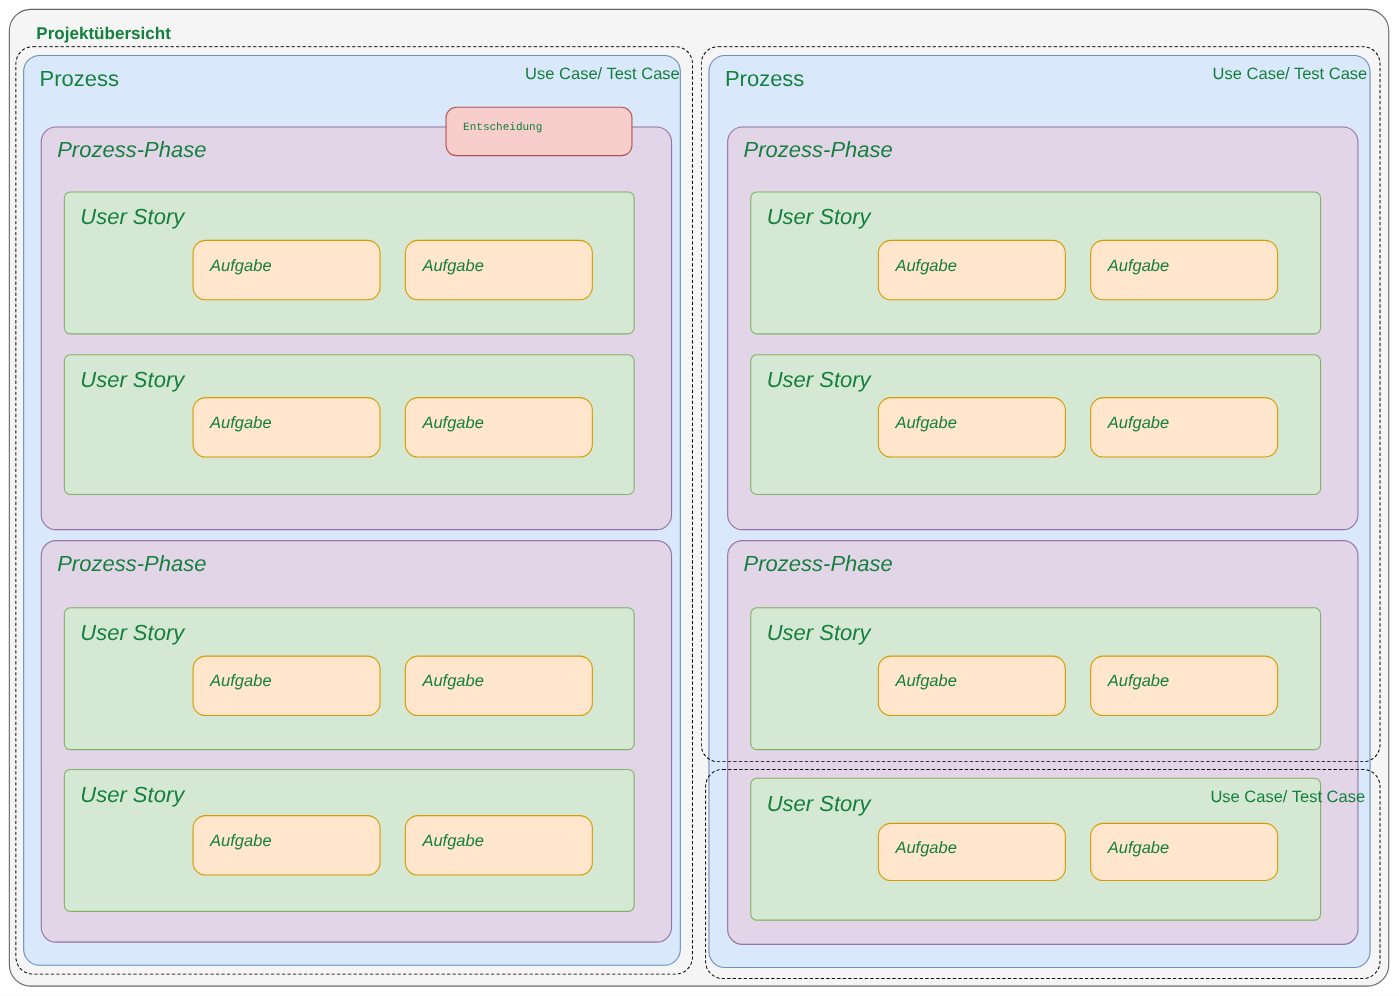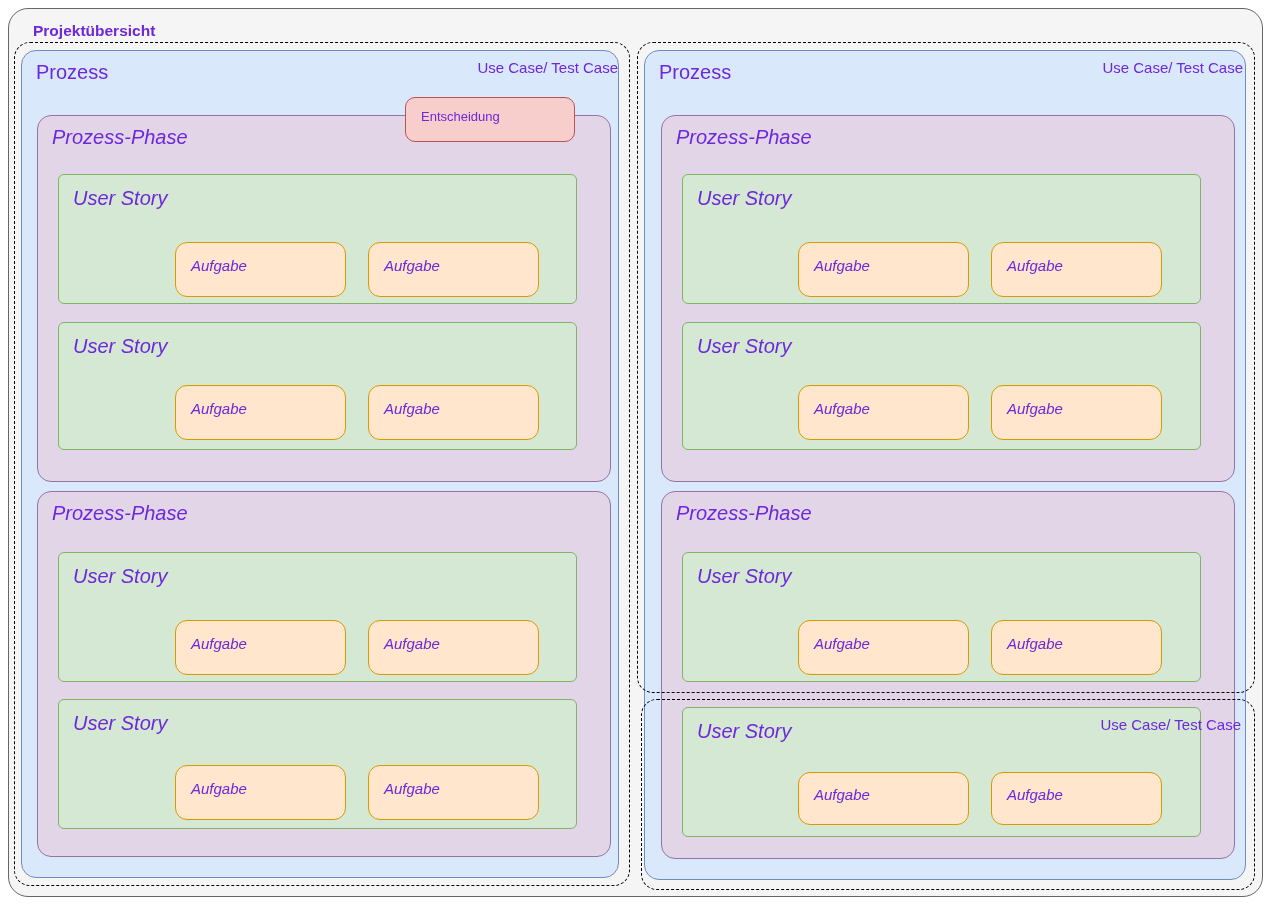--- a/index.html
+++ b/index.html
@@ -2,21 +2,21 @@
 <html style="--container-bg: #f5f5f5; --container-border: #666666; --prozess-bg: #dae8fc; --prozess-border: #6c8ebf; --phase-bg: #e1d5e7; --phase-border: #9673a6; --story-bg: #d5e8d4; --story-border: #82b366; --task-bg: #ffe6cc; --task-border: #d79b00; --decision-bg: #f8cecc; --decision-border: #b85450;"><head>
 <meta charset="utf-8">
 <title>Projektübersicht</title>
 <style>
   html, body { margin: 0; padding: 0; background: #ffffff; }
   .canvas {
     position: relative;
     width: 1272px;
     height: 905px;
     font-family: "Liberation Sans", sans-serif;
-    color: #6d28d9;
+    color: #15803d;
     overflow: hidden;
     background: #ffffff;
   }
   .abs { position: absolute; box-sizing: border-box; }
 
   .outer {
     background: var(--container-bg);
     border: 1.4px solid var(--container-border);
     border-radius: 20px;
   }
@@ -63,32 +63,32 @@
   }
   .task {
     background: var(--task-bg);
     border: 1.4px solid var(--task-border);
     border-radius: 12px;
     display: flex;
     align-items: center;
     padding: 0 6px 8px 15px;
     font-size: 15px;
     white-space: nowrap;
-    margin-top: 24px;
   }
   .decision {
     background: var(--decision-bg);
     border: 1.5px solid var(--decision-border);
     border-radius: 10px;
     display: flex;
     align-items: center;
     padding: 1px 6px 8px 15px;
-    font-size: 13px;
+    font-size: 10px;
     white-space: nowrap;
     z-index: 3;
+    font-family: Liberation Mono, monospace;
   }
   .tl {
     position: absolute;
     left: 14px;
     top: 10px;
     font-size: 20px;
     white-space: nowrap;
   }
 </style>
 </head>

